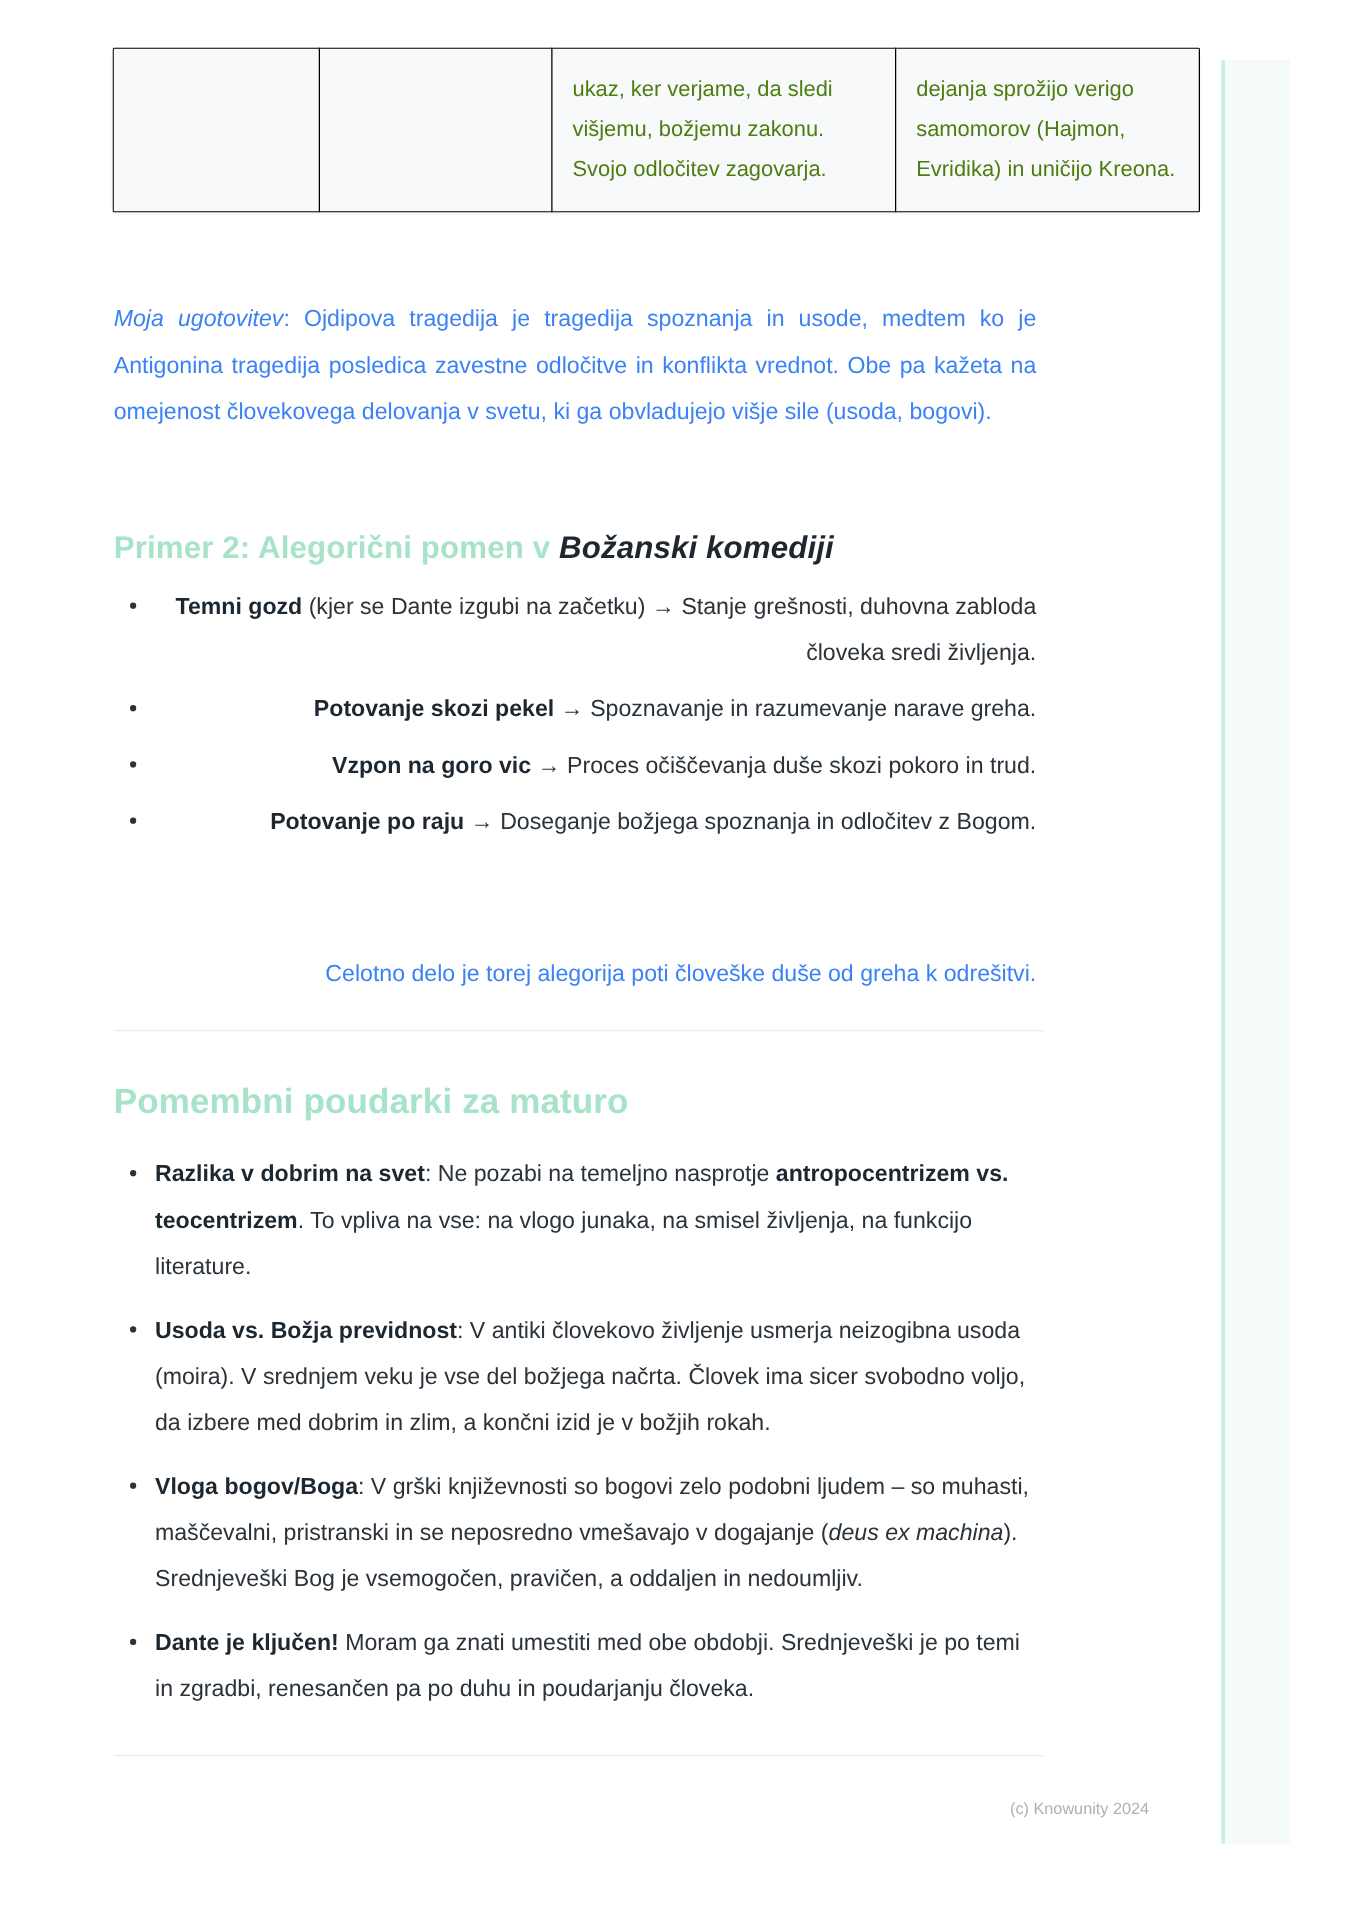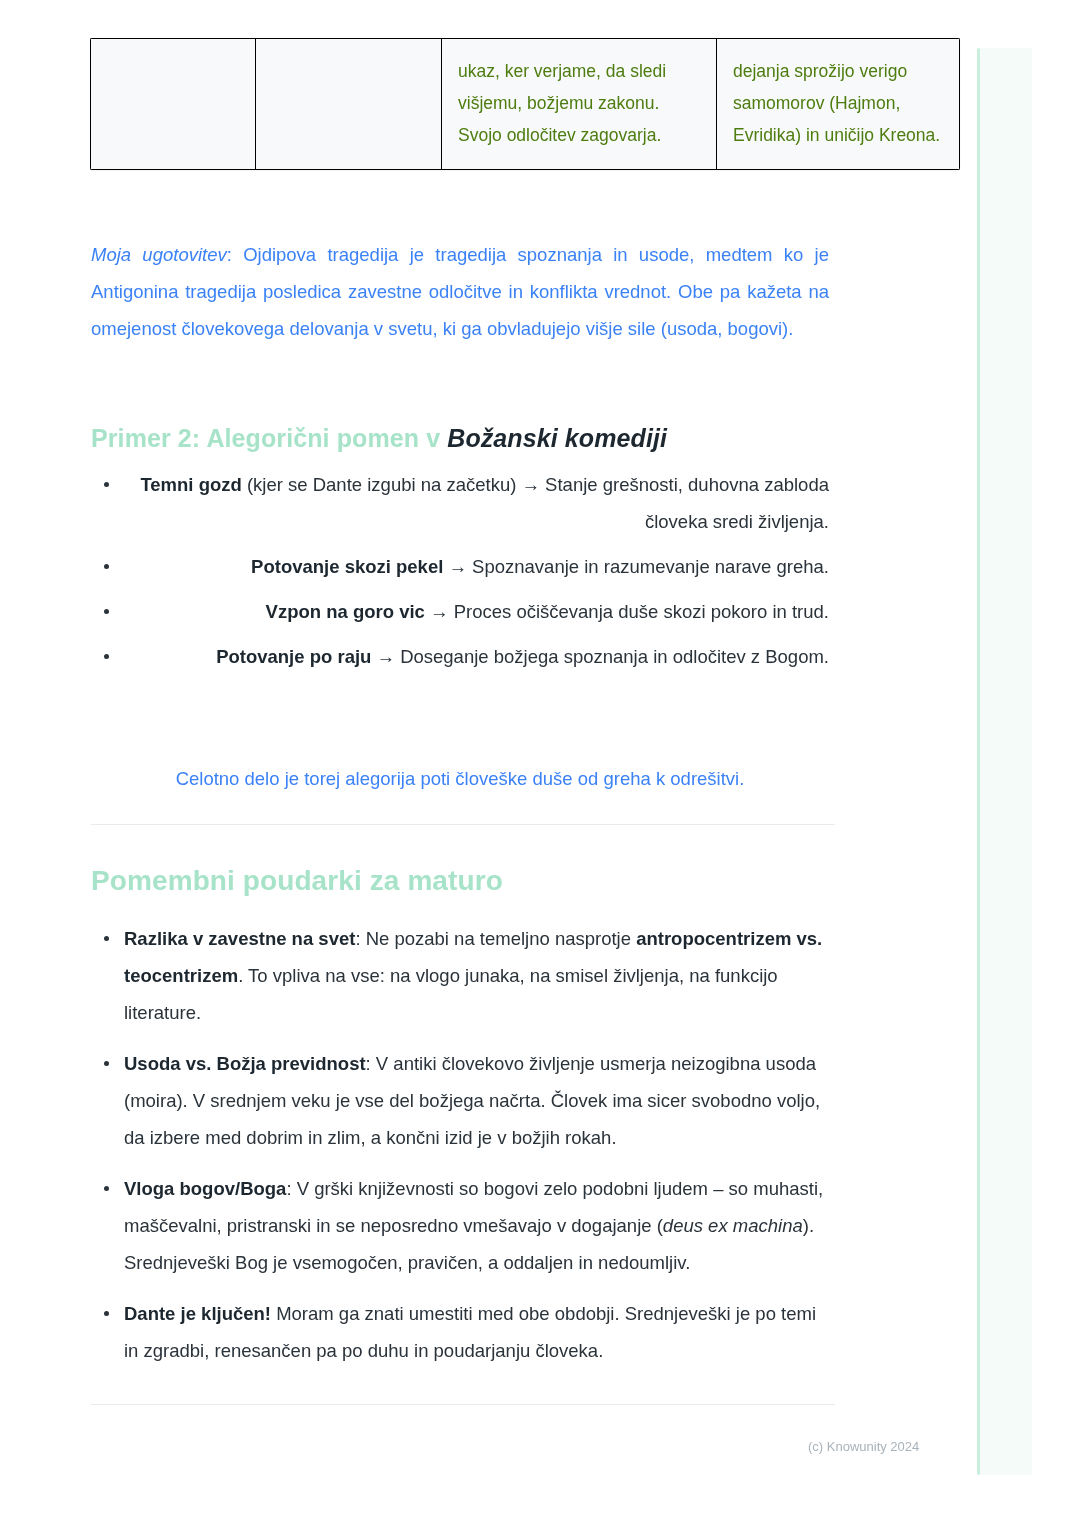--- a/index.html
+++ b/index.html
@@ -74,21 +74,21 @@
   td.empty { padding: 0; }
 
   
   .para {
     font-size: 18.5px;
     line-height: 37px;
     color: #3b82f6;
     text-align: justify;
     margin: 0;
   }
-  .para.nojust { text-align: center; }
+  .para.nojust { text-align: right; }
   .para em { font-style: italic; }
 
   #para-finding {
     position: absolute;
     left: 1px;
     top: 236px;
     width: 738px;
   }
 
   
@@ -225,21 +225,21 @@
     <li><b>Potovanje po raju</b><span> → Doseganje božjega spoznanja in odločitev z Bogom.</span></li>
   </ul>
 
   <p class="para nojust" id="para-conclusion">Celotno delo je torej alegorija poti človeške duše od greha k odrešitvi.</p>
 
   <div class="divider" id="divider-top"></div>
 
   <h2 class="h-green" id="heading-poudarki">Pomembni poudarki za maturo</h2>
 
   <ul class="blist" id="list-maturo">
-    <li><b>Razlika v zavestne na svet</b><span>: Ne pozabi na temeljno nasprotje </span><b>antropocentrizem vs. teocentrizem</b><span>. To vpliva na vse: na vlogo junaka, na smisel življenja, na funkcijo literature.</span></li>
+    <li><b>Razlika v dobrim na svet</b><span>: Ne pozabi na temeljno nasprotje </span><b>antropocentrizem vs. teocentrizem</b><span>. To vpliva na vse: na vlogo junaka, na smisel življenja, na funkcijo literature.</span></li>
     <li><b>Usoda vs. Božja previdnost</b><span>: V antiki človekovo življenje usmerja neizogibna usoda (moira). V srednjem veku je vse del božjega načrta. Človek ima sicer svobodno voljo, da izbere med dobrim in zlim, a končni izid je v božjih rokah.</span></li>
     <li><b>Vloga bogov/Boga</b><span>: V grški književnosti so bogovi zelo podobni ljudem – so muhasti, maščevalni, pristranski in se neposredno vmešavajo v dogajanje (</span><i>deus ex machina</i><span>). Srednjeveški Bog je vsemogočen, pravičen, a oddaljen in nedoumljiv.</span></li>
     <li><b>Dante je ključen!</b><span> Moram ga znati umestiti med obe obdobji. Srednjeveški je po temi in zgradbi, renesančen pa po duhu in poudarjanju človeka.</span></li>
   </ul>
 
   <div class="divider" id="divider-bottom"></div>
 
 </div>
 
 <div id="footer-copyright">(c) Knowunity 2024</div>

